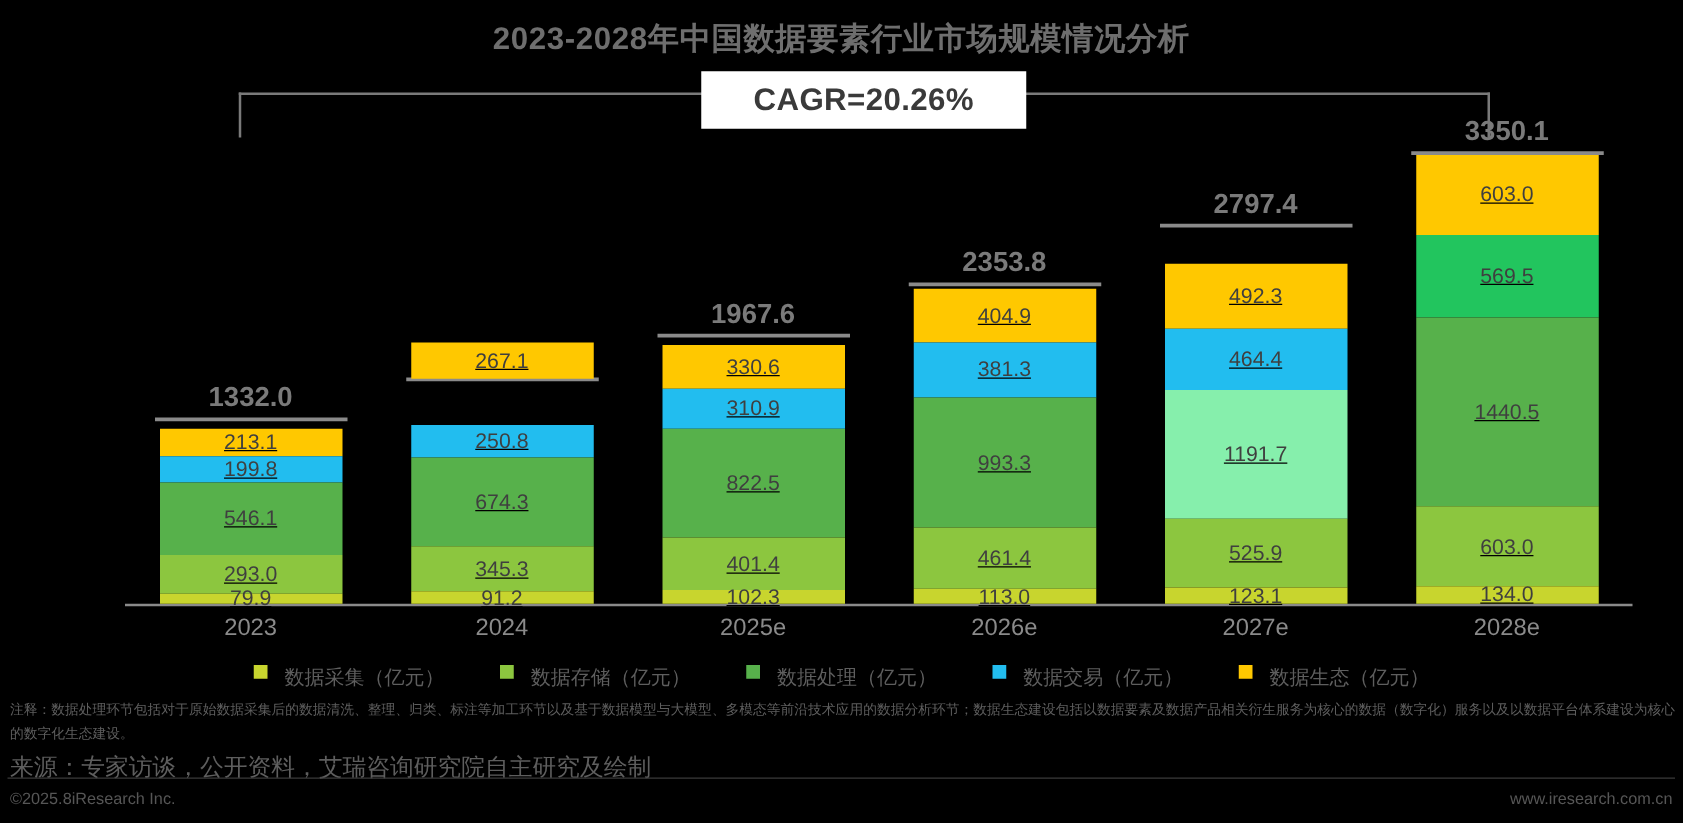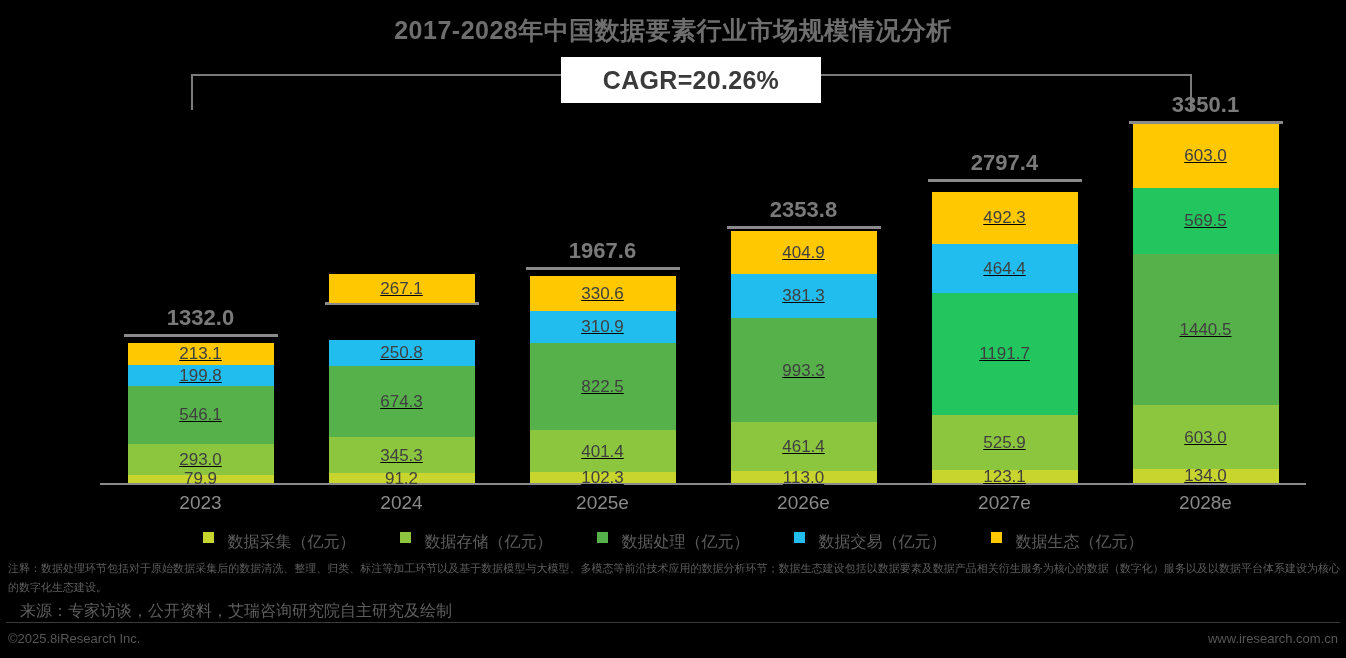--- a/index.html
+++ b/index.html
@@ -141,24 +141,23 @@
     width: 1332px;
     font-size: 11px;
     line-height: 19px;
     color: #5e5e5e;
     text-align: justify;
   }
   .source {
     position: absolute;
     left: 8px; top: 601px;
     width: 900px;
-    font-size: 16px;
+    font-size: 19px;
     color: #5e5e5e;
     white-space: nowrap;
-    margin-left: 12px;
   }
   .footer-rule {
     position: absolute;
     left: 6px; top: 622px;
     width: 1334px; height: 1px;
     background: #3a3a3a;
   }
   .copyright {
     position: absolute;
     left: 8px; top: 631px;
@@ -168,21 +167,21 @@
     position: absolute;
     right: 8px; top: 631px;
     font-size: 13px; color: #565656; white-space: nowrap;
   }
 </style>
 </head>
 <body>
 
 <div id="root">
 
-  <div class="chart-title">2017-2028年中国数据要素行业市场规模情况分析</div>
+  <div class="chart-title">2023-2028年中国数据要素行业市场规模情况分析</div>
 
   <div class="cagr-bracket"></div>
   <div class="cagr-box">CAGR=20.26%</div>
 
   <div class="axis-line"></div>
 
   <div class="bars" id="bars">
       <div class="bar-group">
         <div class="bar-total" style="bottom: 152.353px;">1332.0</div>
         <div class="bar-cap" style="bottom: 146.353px;"></div>
@@ -270,21 +269,21 @@
       <div class="bar-group">
         <div class="bar-total" style="bottom: 306.762px;">2797.4</div>
         <div class="bar-cap" style="bottom: 300.762px;"></div>
         <div class="stack">
           <div class="seg" style="height: 51.8736px; background: rgb(255, 200, 0);">
             <span class="seg-label">492.3</span>
           </div>
           <div class="seg" style="height: 48.9338px; background: rgb(34, 189, 239);">
             <span class="seg-label">464.4</span>
           </div>
-          <div class="seg" style="height: 122px; background: #22c55e;">
+          <div class="seg" style="height: 103px; background: #86efac;">
             <span class="seg-label">1191.7</span>
           </div>
           <div class="seg" style="height: 55.4141px; background: rgb(140, 198, 63);">
             <span class="seg-label">525.9</span>
           </div>
           <div class="seg" style="height: 12.971px; background: rgb(200, 213, 46);">
             <span class="seg-label">123.1</span>
           </div>
         </div>
       </div>

